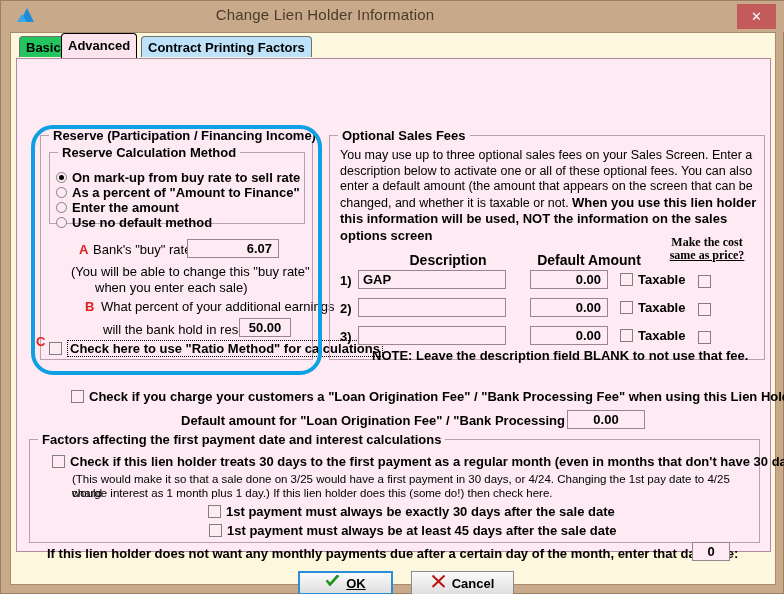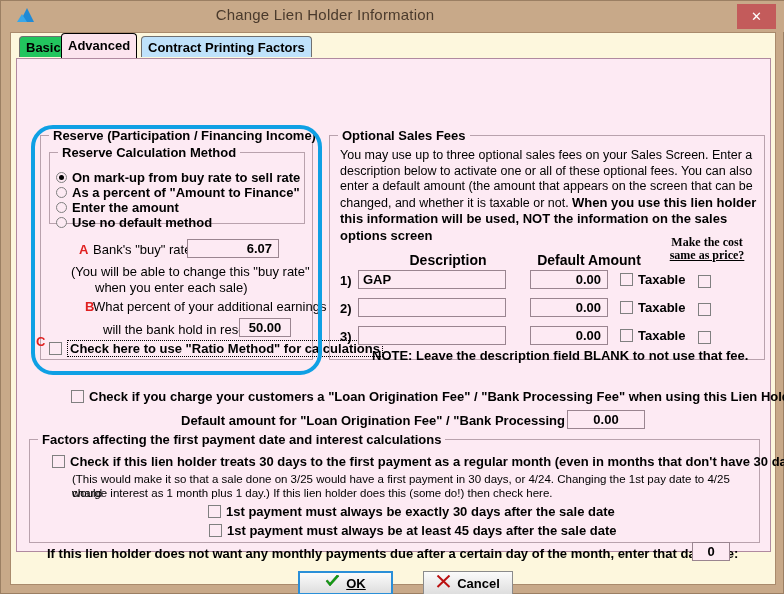--- a/index.html
+++ b/index.html
@@ -183,21 +183,21 @@
         </div>
 
         <div class="marker" style="left:38px;top:106px;">A</div>
         <div class="lbl" style="left:52px;top:106px;">Bank's "buy" rate:</div>
         <div class="tbox right" style="left:146px;top:103px;width:92px;">6.07</div>
 
         <div class="lbl" style="left:30px;top:128px;">(You will be able to change this "buy rate"</div>
         <div class="lbl" style="left:54px;top:144px;">when you enter each sale)</div>
 
         <div class="marker" style="left:44px;top:163px;">B</div>
-        <div class="lbl" style="left:52px;top:163px;">What percent of your additional earnings</div>
+        <div class="lbl" style="left:60px;top:163px;">What percent of your additional earnings</div>
         <div class="lbl" style="left:62px;top:186px;">will the bank hold in reserve?:</div>
         <div class="tbox center" style="left:198px;top:182px;width:52px;">50.00</div>
 
         <div class="marker" style="left:-5px;top:198px;">C</div>
         <div class="cbrow" style="left:8px;top:205px;">
           <span class="cb"></span><span class="dotted">Check here to use "Ratio Method" for calculations</span>
         </div>
       </div>
 
       <div class="group" id="fees-group">
@@ -267,21 +267,21 @@
     </div>
 
     <div class="btn focus" style="left:287px;top:538px;width:95px;">
       <span>
         <svg width="15" height="13" viewBox="0 0 15 13">
             <path d="M1 6 L5 11 L14 1 L12 0 L5 8 L2.5 5 Z" fill="#11a011" stroke="#0a6a0a" stroke-width="0.6"></path>
           </svg>
       </span>
       <u>OK</u>
     </div>
-    <div class="btn" style="left:412px;top:538px;width:90px;">
+    <div class="btn" style="left:400px;top:538px;width:103px;">
       <span>
         <svg width="15" height="13" viewBox="0 0 15 13">
             <path d="M1.5 0.5 L13.5 12 M13.5 0.5 L1.5 12" stroke="#bb1111" stroke-width="2" fill="none"></path>
           </svg>
       </span>
       <span>Cancel</span>
     </div>
   </div>
 </div>
 

